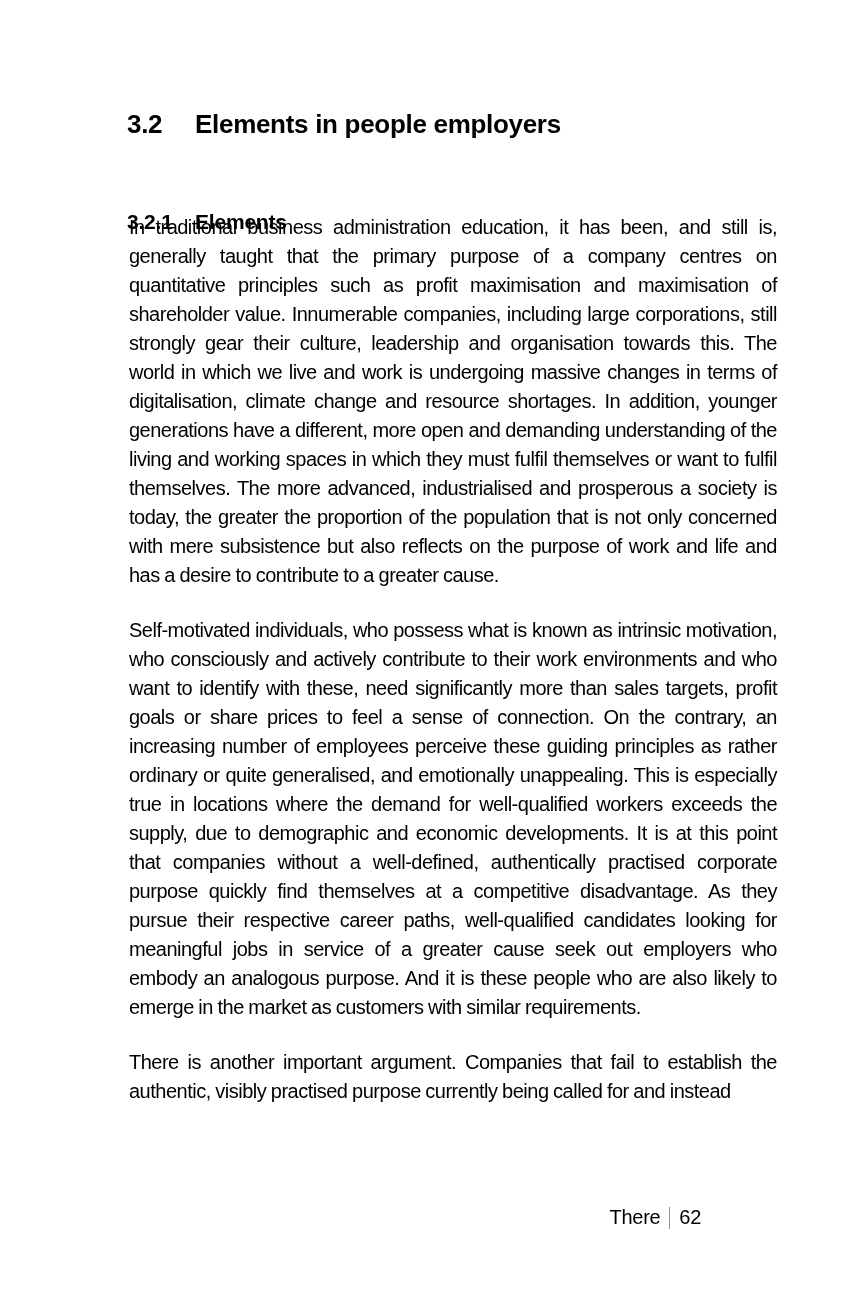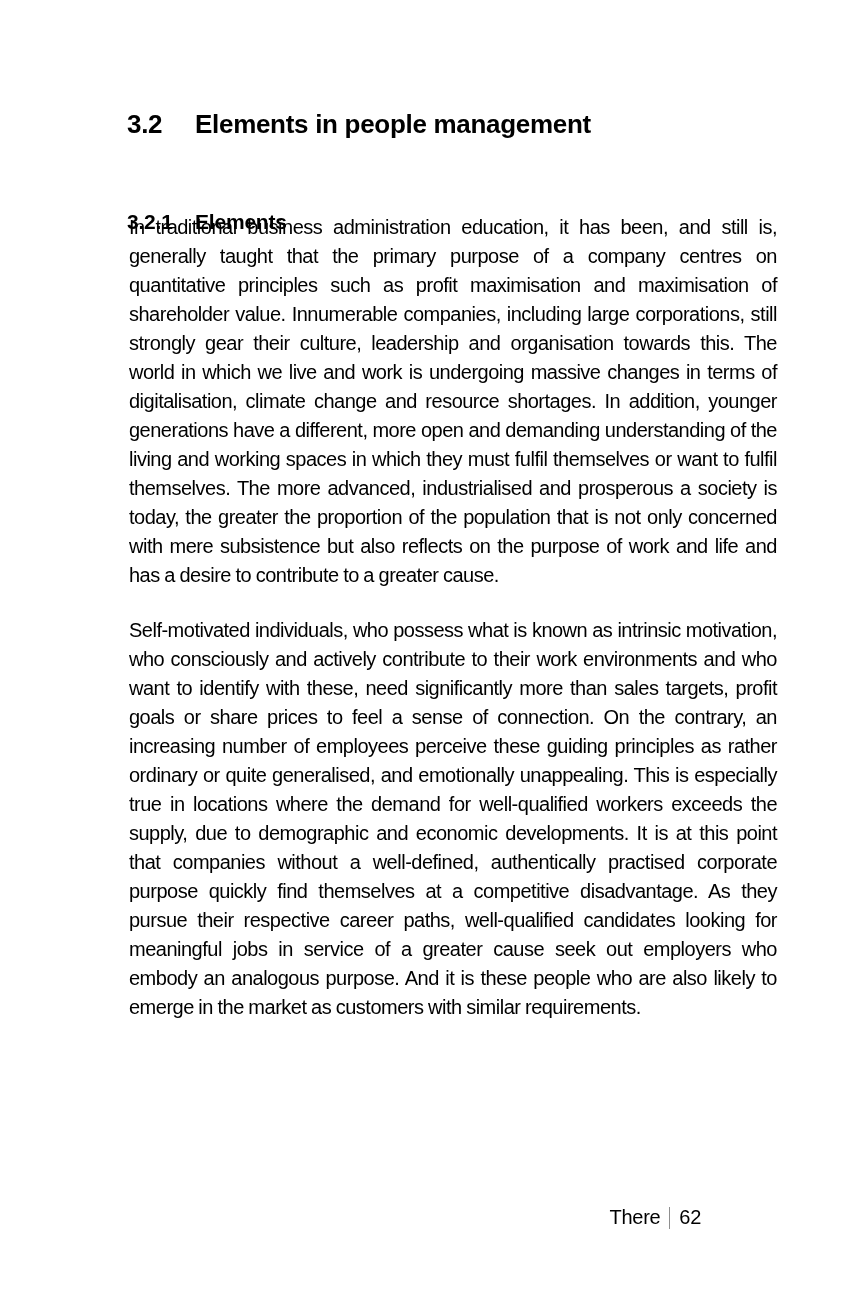--- a/index.html
+++ b/index.html
@@ -84,31 +84,32 @@
     margin: 0 9px;
   }
 </style>
 </head>
 <body>
 
 <div class="page">
 
   <div class="content-col section-heading">
     <span class="heading-number">3.2</span>
-    <span class="heading-title">Elements in people management</span>
+    <span class="heading-title">Elements in people employers</span>
   </div>
 
   <div class="content-col subsection-heading">
     <span class="heading-number">3.2.1</span>
     <span class="heading-title">Elements</span>
   </div>
 
   <div class="content-col body-text">
     <p>In traditional business administration education, it has been, and still is, generally taught that the primary purpose of a company centres on quantitative principles such as profit maximisation and maximisation of shareholder value. Innumerable companies, including large corporations, still strongly gear their culture, leadership and organisation towards this. The world in which we live and work is undergoing massive changes in terms of digitalisation, climate change and resource shortages. In addition, younger generations have a different, more open and demanding understanding of the living and working spaces in which they must fulfil themselves or want to fulfil themselves. The more advanced, industrialised and prosperous a society is today, the greater the proportion of the population that is not only concerned with mere subsistence but also reflects on the purpose of work and life and has a desire to contribute to a greater cause.</p>
     <p>Self-motivated individuals, who possess what is known as intrinsic motivation, who consciously and actively contribute to their work environments and who want to identify with these, need significantly more than sales targets, profit goals or share prices to feel a sense of connection. On the contrary, an increasing number of employees perceive these guiding principles as rather ordinary or quite generalised, and emotionally unappealing. This is especially true in locations where the demand for well-qualified workers exceeds the supply, due to demographic and economic developments. It is at this point that companies without a well-defined, authentically practised corporate purpose quickly find themselves at a competitive disadvantage. As they pursue their respective career paths, well-qualified candidates looking for meaningful jobs in service of a greater cause seek out employers who embody an analogous purpose. And it is these people who are also likely to emerge in the market as customers with similar requirements.</p>
+    <p>There is another important argument. Companies that fail to establish the authentic, visibly practised purpose currently being called for and instead</p>
   </div>
 
   <div class="page-footer">
     <span>There</span>
     <span class="footer-sep"></span>
     <span>62</span>
   </div>
 
 </div>
 

